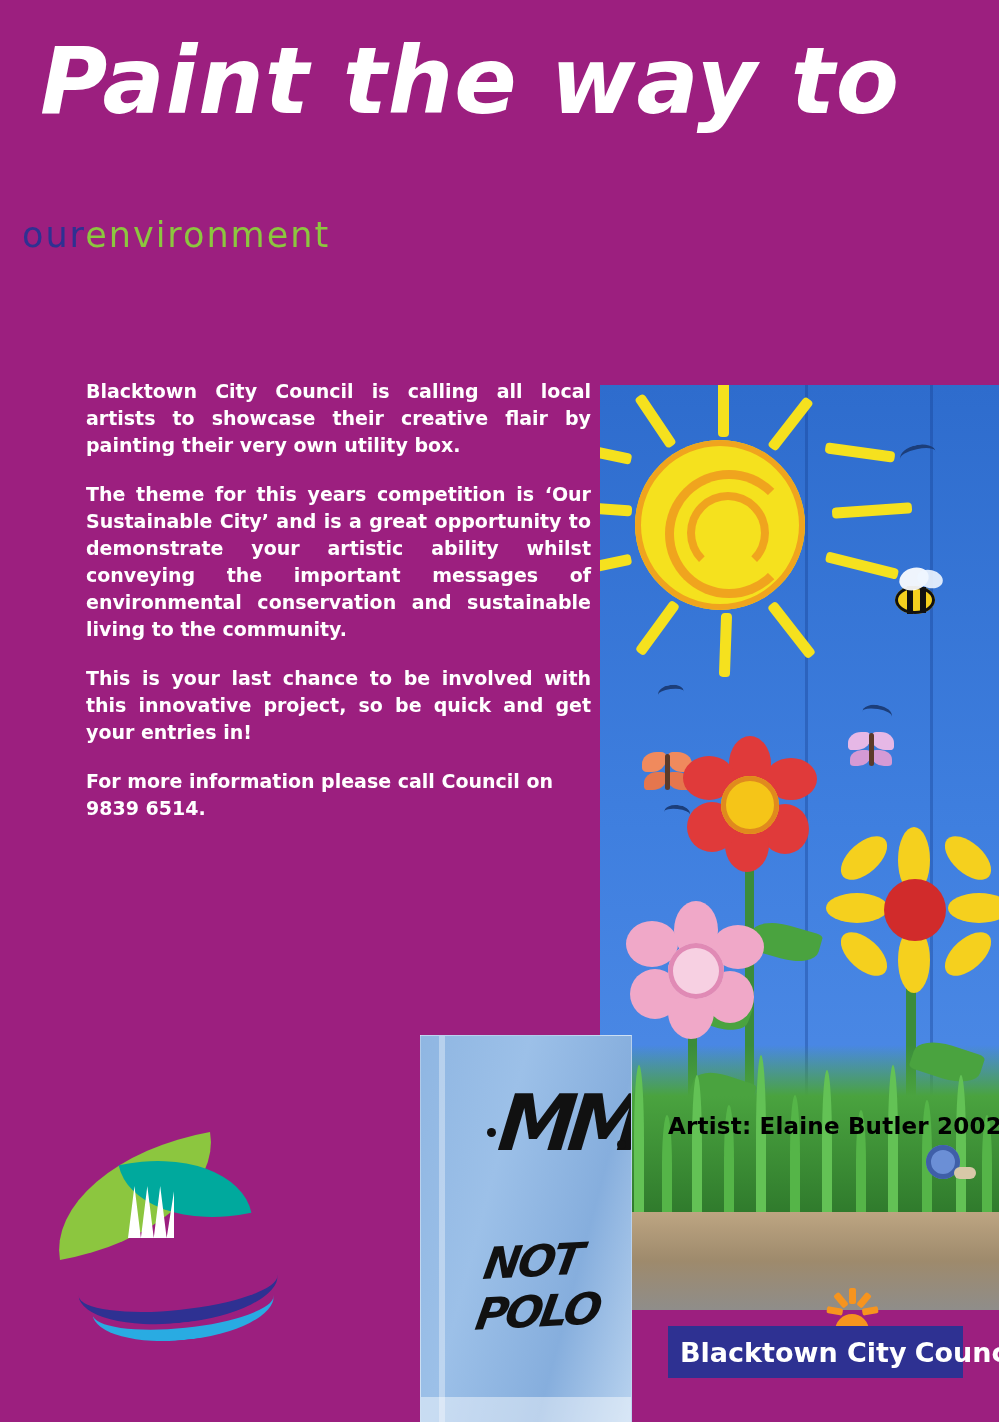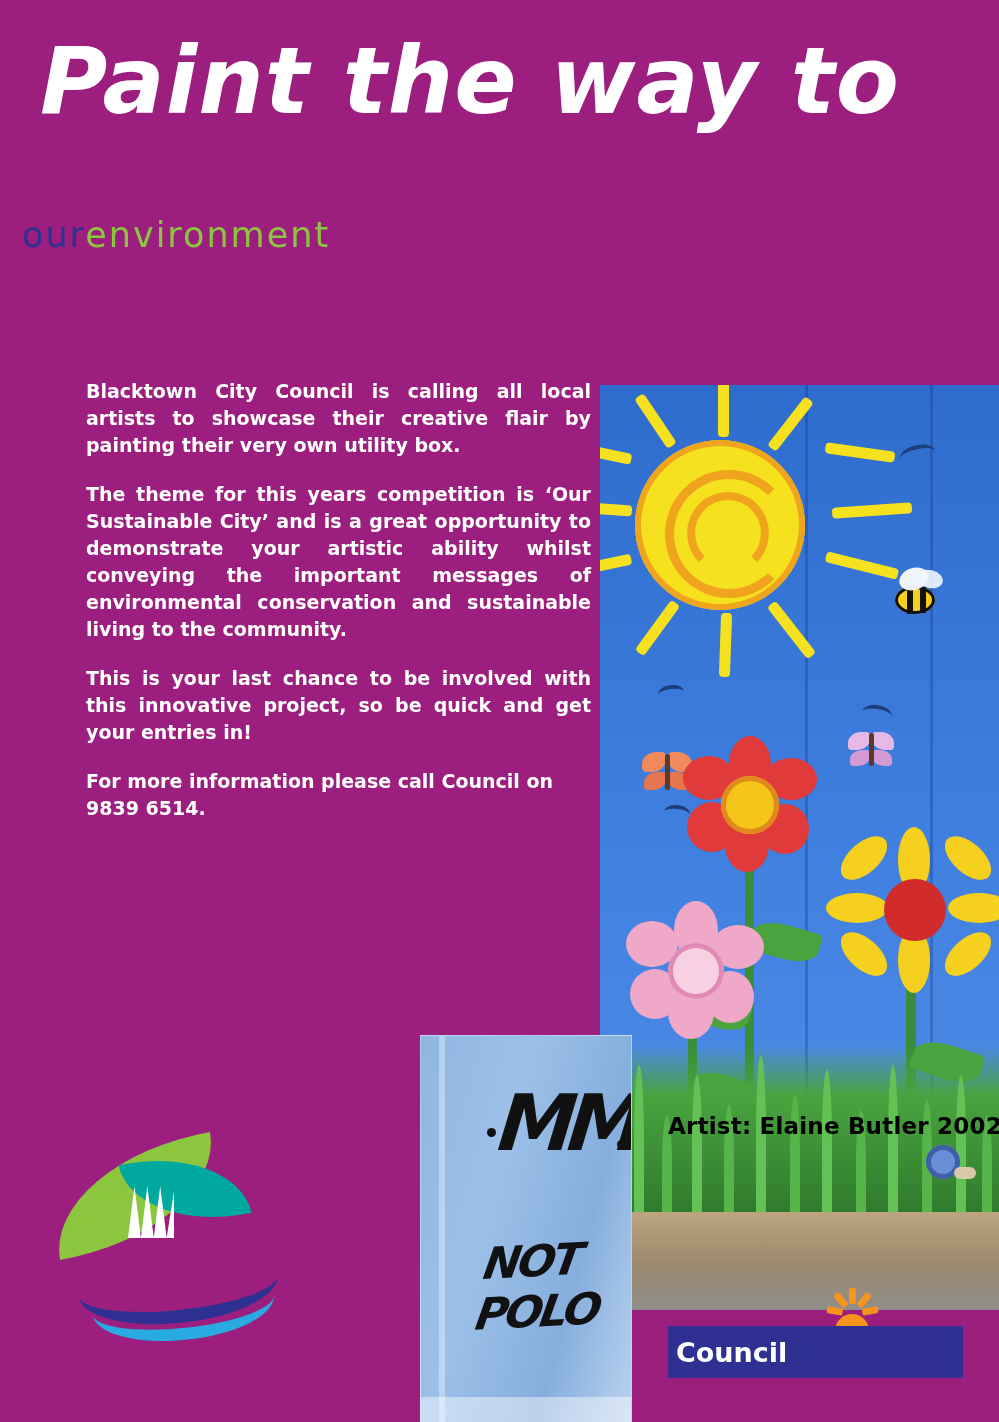--- a/index.html
+++ b/index.html
@@ -518,16 +518,17 @@
   <div class="bcc-sun">
     <div class="sray" style="transform:rotate(0deg) translateY(-10px);"></div>
     <div class="sray" style="transform:rotate(40deg) translateY(-10px);"></div>
     <div class="sray" style="transform:rotate(-40deg) translateY(-10px);"></div>
     <div class="sray" style="transform:rotate(80deg) translateY(-10px);"></div>
     <div class="sray" style="transform:rotate(-80deg) translateY(-10px);"></div>
     <div class="disc"></div>
   </div>
   <div class="bcc-sun-cover"></div>
   <div class="bcc-logo">
+    <span class="bcc-text-left">Blacktown City</span>
     <span class="bcc-text-right">Council</span>
   </div>
 
 </div>
 
 </body></html>

